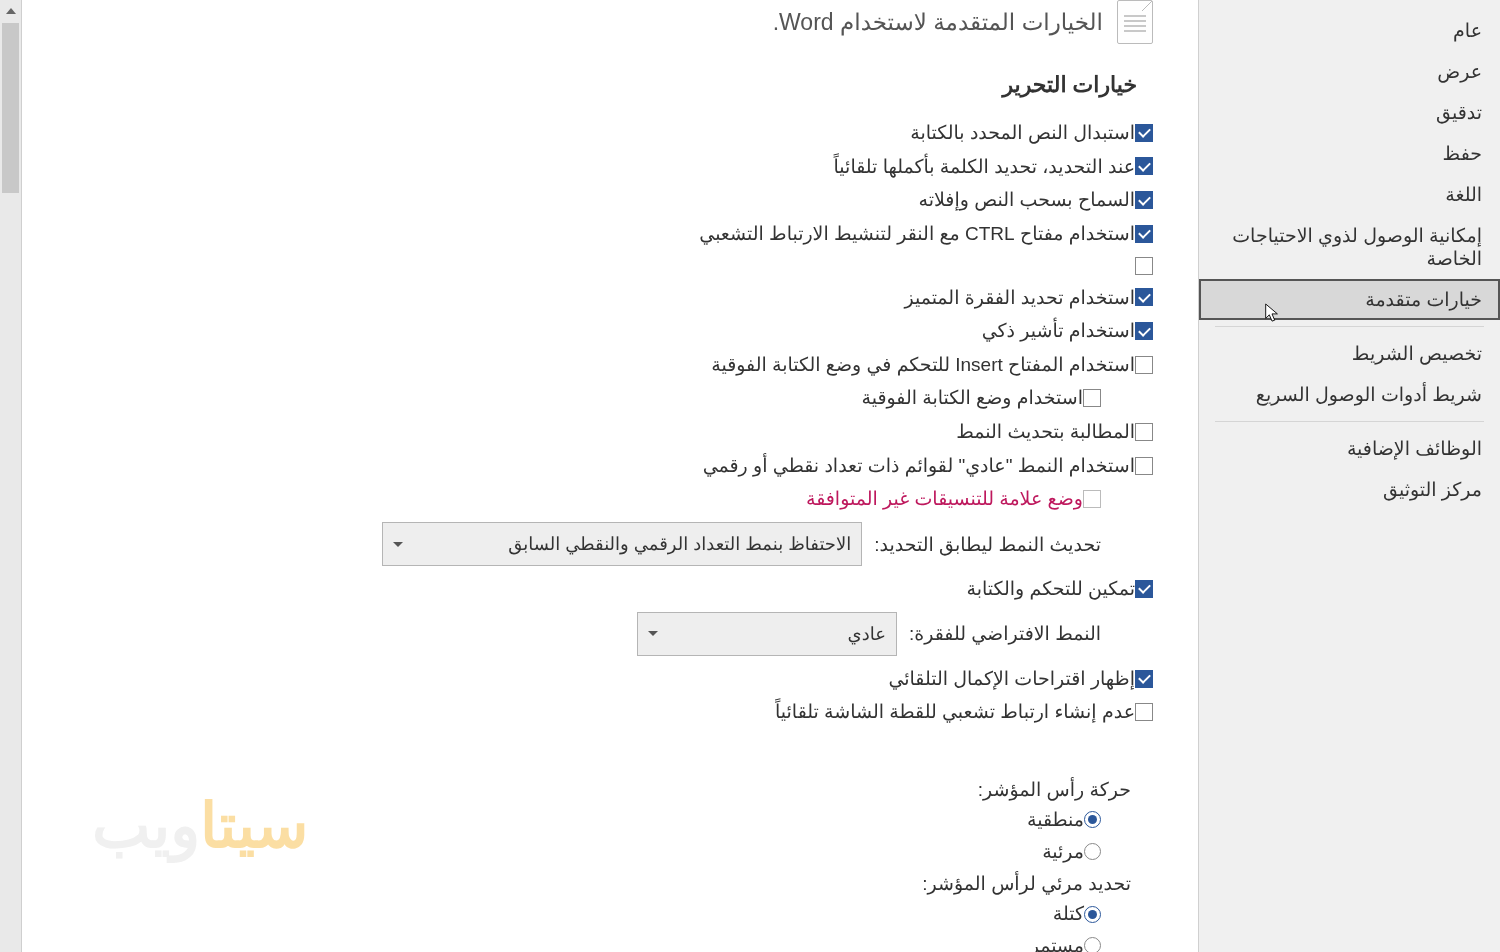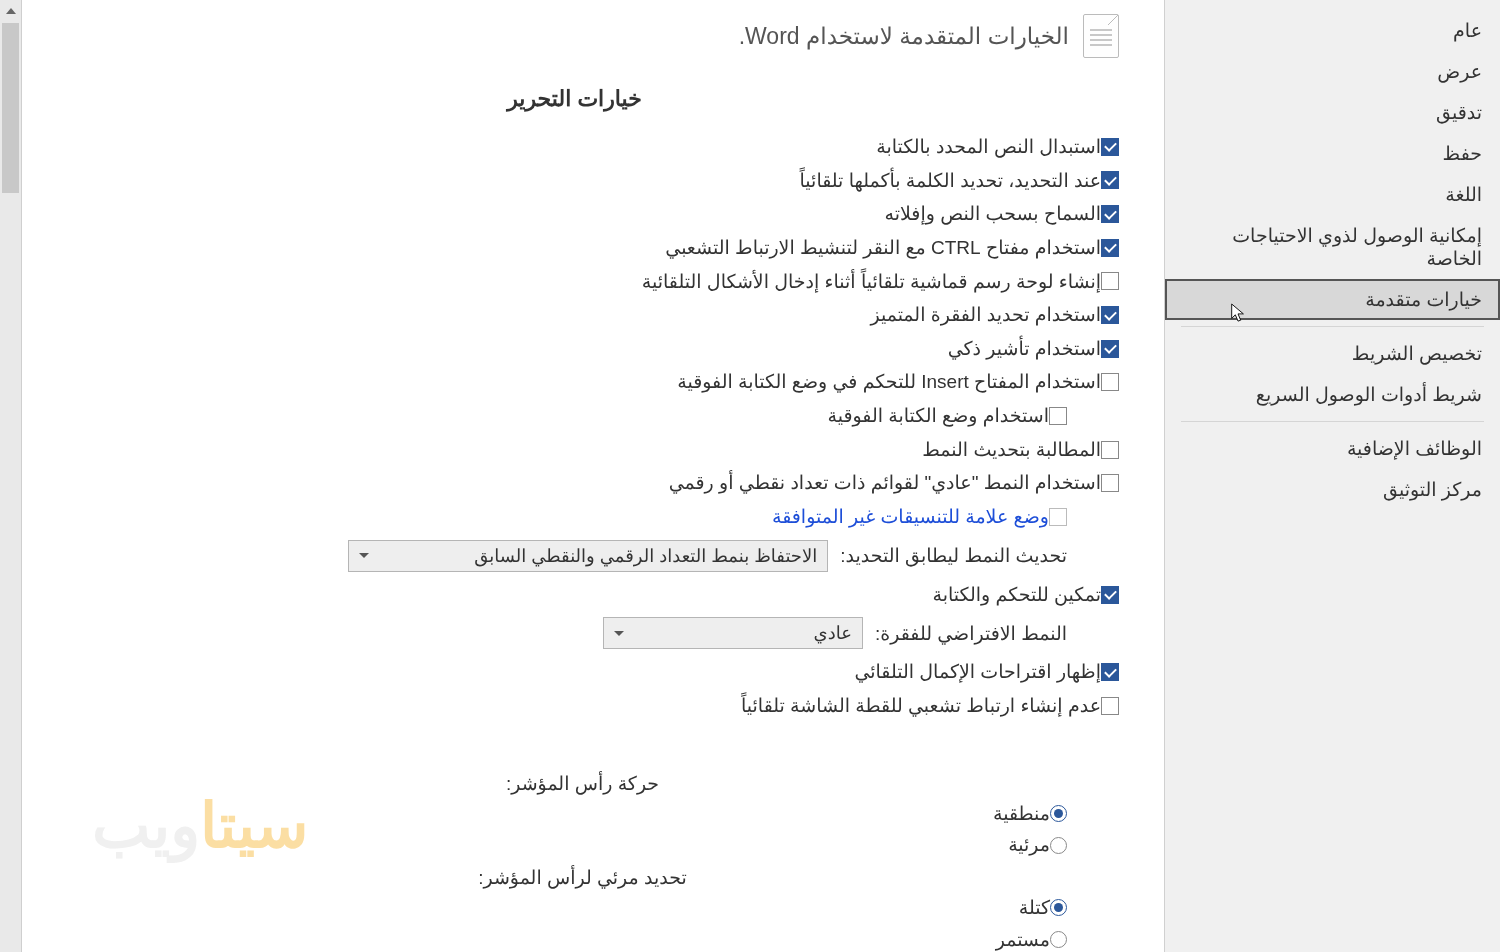--- a/index.html
+++ b/index.html
@@ -11,21 +11,21 @@
   direction: rtl;
   width: 1500px;
   height: 952px;
   overflow: hidden;
   position: relative;
 }
 .container { display: flex; height: 100%; }
 
 
 .sidebar {
-  width: 336px;
+  width: 302px;
   background: #f0f0f0;
   border-left: 1px solid #d0d0d0;
   padding: 10px 0;
 }
 .sidebar-item {
   padding: 9px 18px;
   cursor: pointer;
   color: #333;
   font-size: 19px;
 }
@@ -45,24 +45,23 @@
   pointer-events: none;
 }
 .sidebar-sep {
   border-top: 1px solid #d5d5d5;
   margin: 6px 16px;
 }
 
 
 .main {
   flex: 1;
-  padding: 14px 45px 14px 24px;
+  padding: 0 45px 14px 24px;
   overflow-y: auto;
   position: relative;
-  text-align: center;
 }
 .main-header {
   display: flex;
   align-items: center;
   gap: 14px;
   margin-bottom: 28px;
 }
 .doc-icon {
   width: 36px;
   height: 44px;
@@ -114,33 +113,33 @@
   content: '';
   width: 5px;
   height: 9px;
   border: solid #fff;
   border-width: 0 2px 2px 0;
   transform: rotate(45deg);
   margin-top: -2px;
 }
 .chk.disabled { border-color: #bbb; }
 .option-label { font-size: 19px; line-height: 1.35; }
-.option-label.disabled { color: #1d4ed8; }
+.option-label.disabled { color: #be185d; }
 
 .dropdown-row {
   display: flex;
   align-items: center;
   gap: 12px;
   padding: 6px 0 6px 22px;
 }
 .dropdown-label { font-size: 19px; }
 .dropdown {
   background: #eee;
   border: 1px solid #b5b5b5;
-  height: 32px;
+  height: 44px;
   display: flex;
   align-items: center;
   justify-content: space-between;
   padding: 0 10px;
   cursor: pointer;
   font-size: 18px;
 }
 .dropdown .caret {
   width: 0; height: 0;
   border-left: 5px solid transparent;
@@ -270,21 +269,20 @@
         <div class="option-row">
           <span class="chk checked"></span>
           <span class="option-label">السماح بسحب النص وإفلاته</span>
         </div>
         <div class="option-row">
           <span class="chk checked"></span>
           <span class="option-label">استخدام مفتاح CTRL مع النقر لتنشيط الارتباط التشعبي</span>
         </div>
         <div class="option-row">
           <span class="chk"></span>
-          <span class="option-label">إنشاء لوحة رسم قماشية تلقائياً أثناء إدخال الأشكال التلقائية</span>
         </div>
         <div class="option-row">
           <span class="chk checked"></span>
           <span class="option-label">استخدام تحديد الفقرة المتميز</span>
         </div>
         <div class="option-row">
           <span class="chk checked"></span>
           <span class="option-label">استخدام تأشير ذكي</span>
         </div>
         <div class="option-row">

